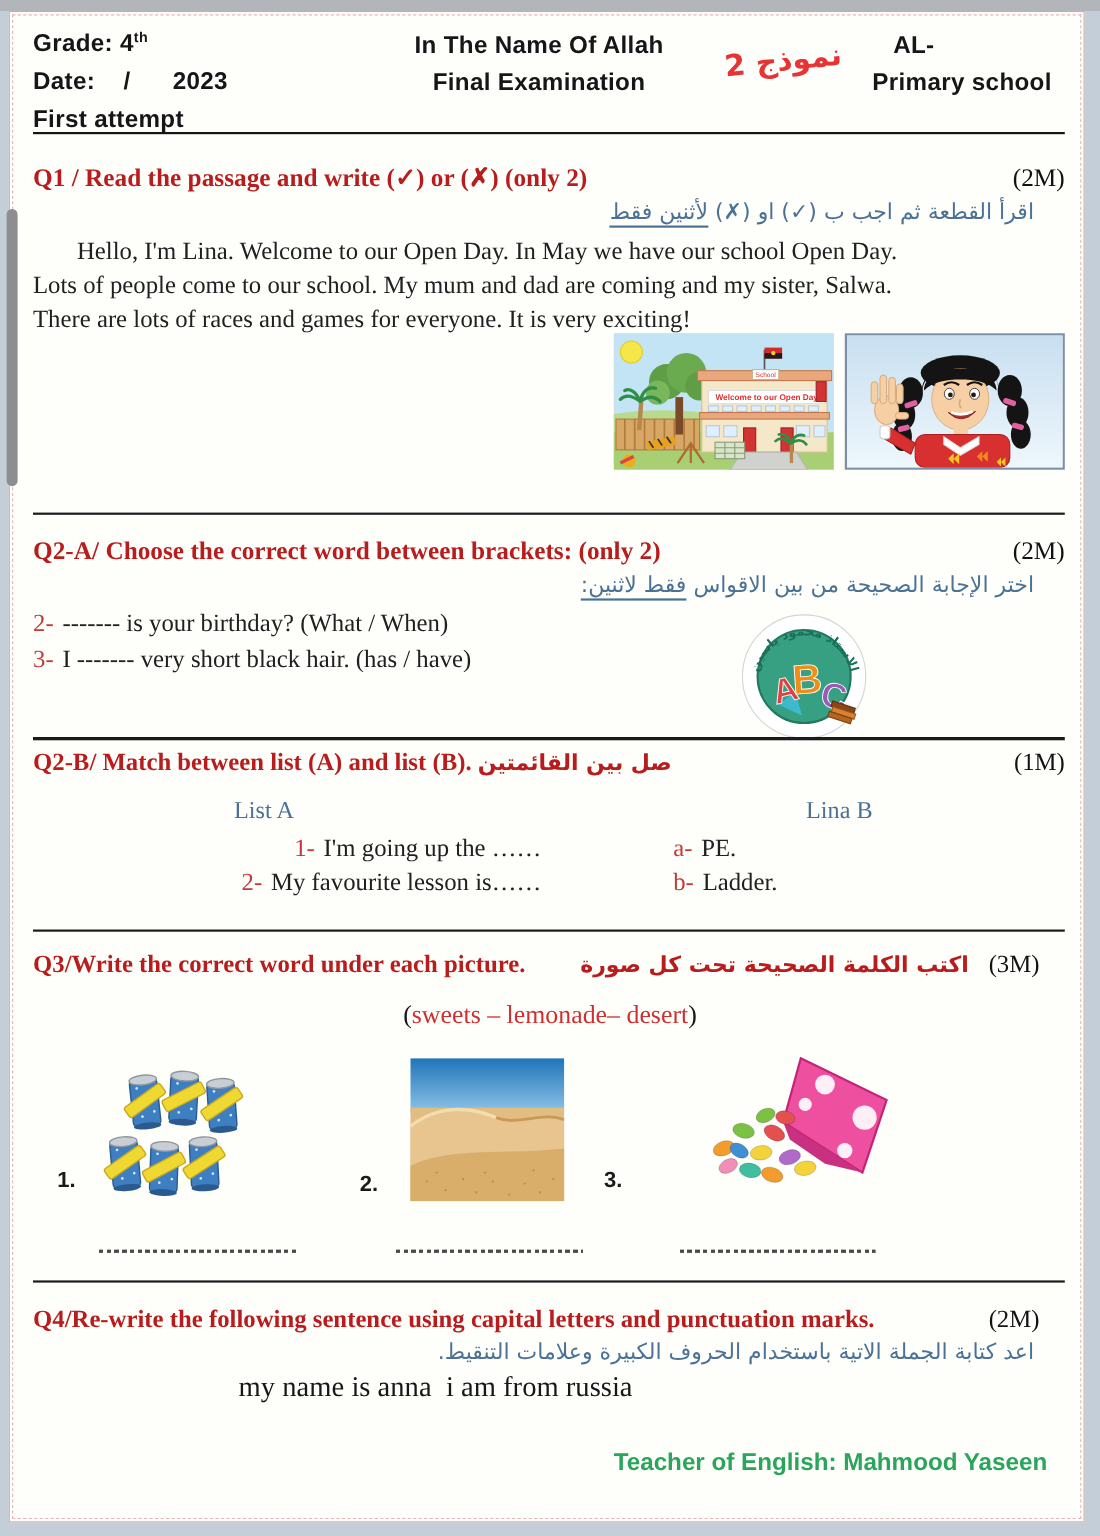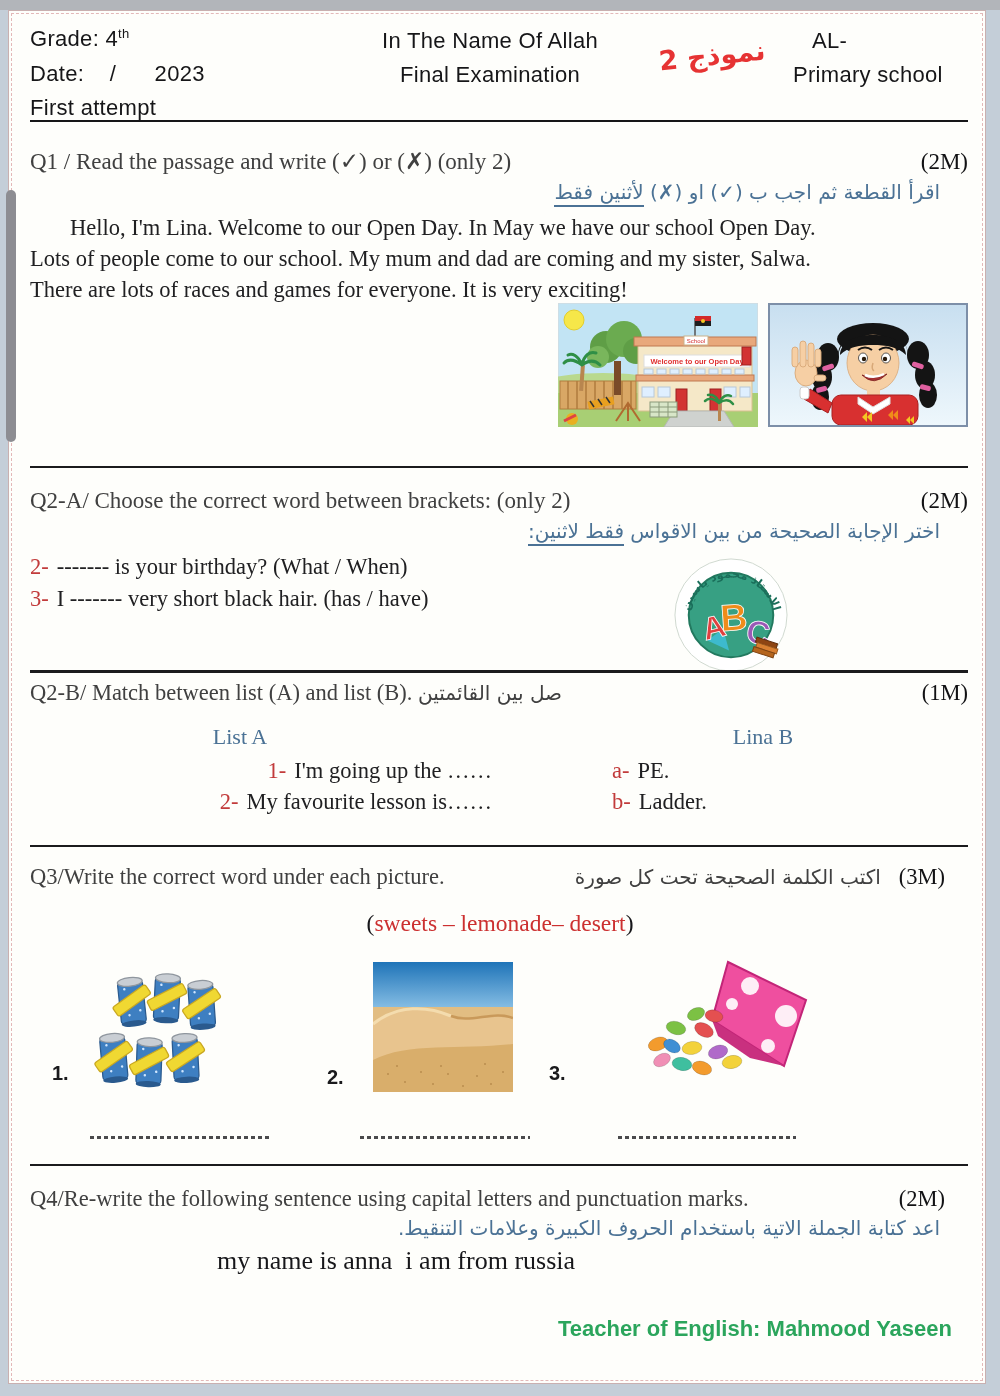--- a/index.html
+++ b/index.html
@@ -7,36 +7,36 @@
   body { background:#c4ced8; font-family:"Liberation Serif","DejaVu Serif",serif; overflow:hidden; }
   #canvas { position:relative; width:1000px; height:1396px; }
   .topstrip { position:absolute; left:0; top:0; width:1000px; height:10px; background:#b2b5ba; }
   .page { position:absolute; left:8px; top:10px; width:978px; height:1374px; background:#fefefb; border:1px solid #c9b0b0; }
   .page-inner-dash { position:absolute; left:11px; top:13px; width:972px; height:1368px; border:1px dashed #e3b8b8; pointer-events:none; }
   .scrollbar { position:absolute; left:6px; top:190px; width:10px; height:252px; background:#8d8d92; border-radius:5px; }
   .ar { font-family:"DejaVu Sans",sans-serif; direction:rtl; unicode-bidi:isolate; }
   .abs { position:absolute; }
 
   
-  .hdr { font-family:"Liberation Sans","DejaVu Sans",sans-serif; font-weight:400; font-size:22px; color:#161618; letter-spacing:.3px; }
+  .hdr { font-family:"Liberation Sans","DejaVu Sans",sans-serif; font-weight:700; font-size:22px; color:#161618; letter-spacing:.3px; }
   .hdr-grade { left:30px; top:26px; }
   .hdr-date  { left:30px; top:61px; white-space:pre; }
   .hdr-attempt { left:30px; top:95px; }
   .hdr-center { left:290px; top:0; width:400px; text-align:center; }
   .hdr-c1 { position:absolute; left:0; top:28px; width:400px; }
   .hdr-c2 { position:absolute; left:0; top:62px; width:400px; }
   .hdr-model { left:642px; top:40px; width:140px; color:#e63333; font-size:27px; font-weight:700; transform:rotate(-6deg); text-align:center; }
   .hdr-r1 { left:812px; top:28px; }
   .hdr-r2 { left:793px; top:62px; }
   .hdr-line { left:30px; top:120px; width:938px; height:2px; background:#161618; }
 
   .divider { left:30px; width:938px; height:2px; background:#1b1b1d; }
 
   .qrow { left:30px; width:938px; display:flex; justify-content:space-between; align-items:baseline; font-size:23px; }
-  .qtitle { color:#404040; }
+  .qtitle { color:#b91c1c;font-weight:bold; }
   .qmarks { color:#121214; }
   .ar-line { color:#4b7295; font-size:20px; text-align:right; }
   .u { border-bottom:2px solid #4b7295; padding-bottom:1px; }
 
   .passage { left:30px; top:212px; width:942px; font-size:22.5px; line-height:31px; color:#202022; }
   .passage .ind { text-indent:40px; }
   .items { font-size:22.5px; line-height:31px; color:#202022; }
   .items .num { color:#c23b3b; margin-right:8px; }
 
   .imgframe { position:absolute; }

